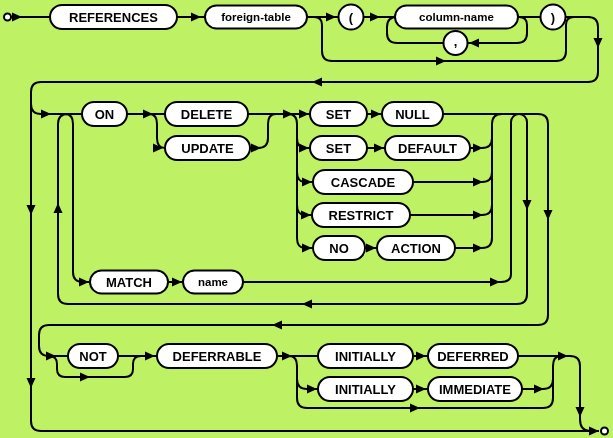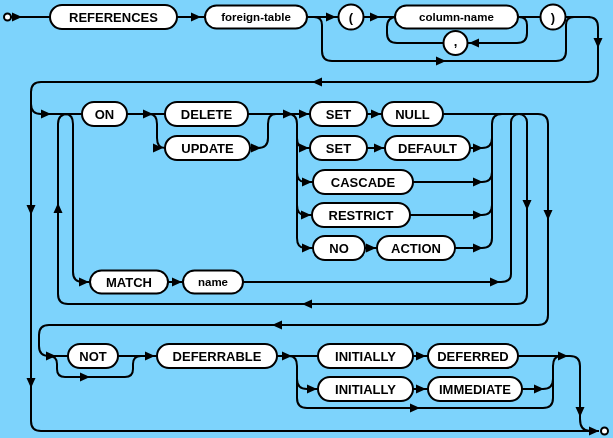--- a/index.html
+++ b/index.html
@@ -1,16 +1,16 @@
 <!DOCTYPE html>
 <html><head>
 <meta charset="utf-8">
 <style>
   html,body{margin:0;padding:0;background:#ffffff;}
-  .stage{width:613px;height:438px;background:#7dd3fc;position:relative;}
+  .stage{width:613px;height:438px;background:#bef264;position:relative;}
   .line{fill:none;stroke:#000;stroke-width:2;}
   .bubble{fill:#fff;stroke:#000;stroke-width:2;}
   .arrow{fill:#000;stroke:none;}
   text{font-family:"Liberation Sans",sans-serif;fill:#000;text-anchor:middle;}
   .kw{font-size:13px;font-weight:bold;}
   .nt{font-size:11.5px;font-weight:bold;}
   .punct{font-size:13px;font-weight:bold;}
 </style>
 </head>
 <body>

